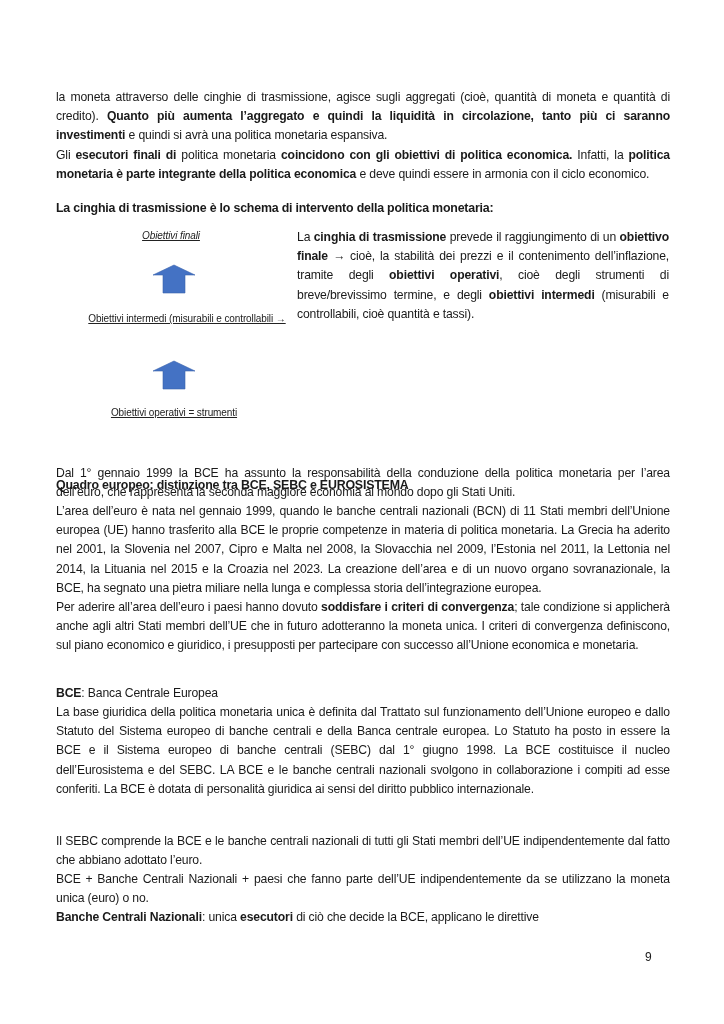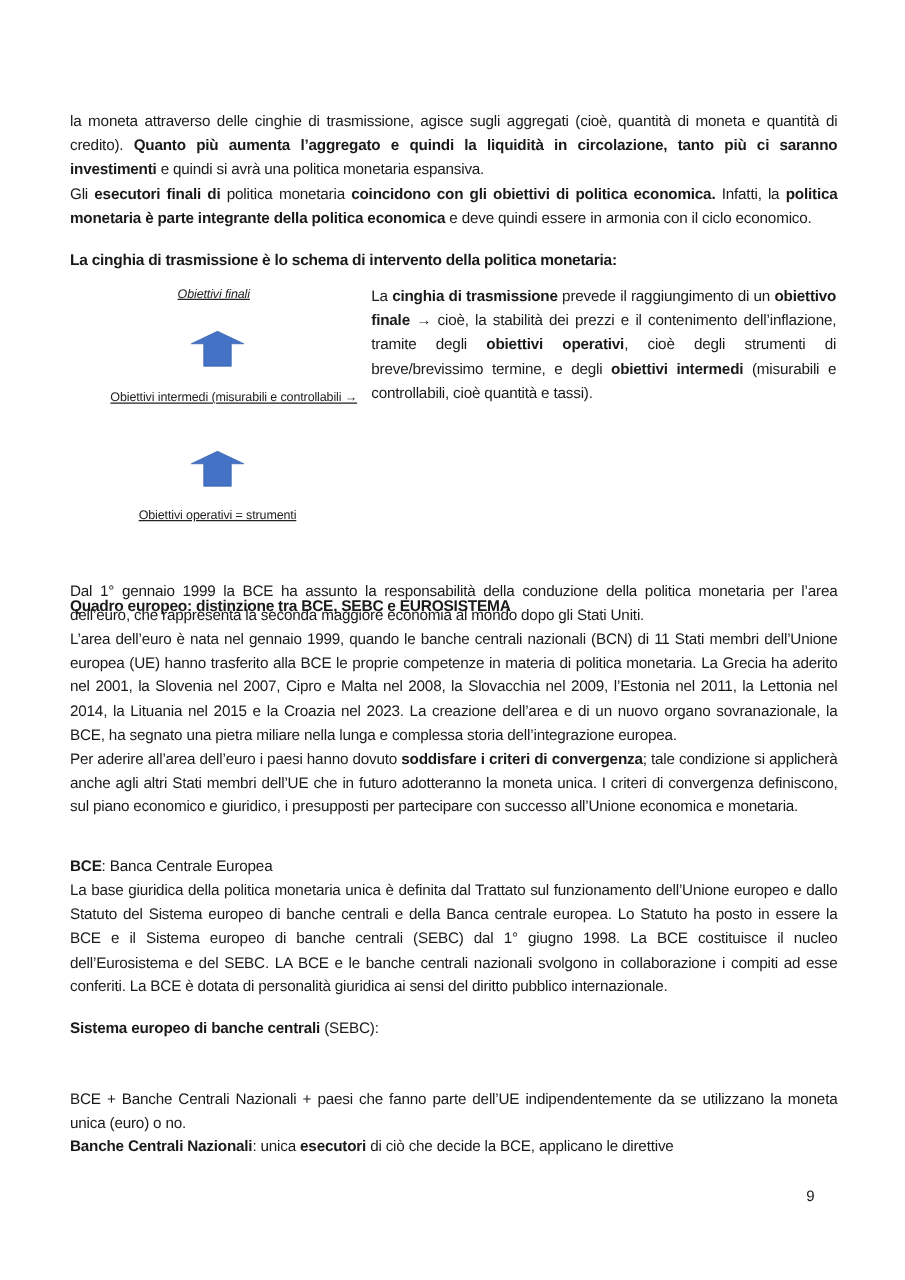--- a/index.html
+++ b/index.html
@@ -46,18 +46,18 @@
 
   <div class="h" style="top:436px;margin-top:42px;">Quadro europeo: distinzione tra BCE, SEBC e EUROSISTEMA</div>
 
   <div class="p" style="top:464px;">Dal 1° gennaio 1999 la BCE ha assunto la responsabilità della conduzione della politica monetaria per l’area dell’euro, che rappresenta la seconda maggiore economia al mondo dopo gli Stati Uniti.</div>
   <div class="p" style="top:502px;">L’area dell’euro è nata nel gennaio 1999, quando le banche centrali nazionali (BCN) di 11 Stati membri dell’Unione europea (UE) hanno trasferito alla BCE le proprie competenze in materia di politica monetaria. La Grecia ha aderito nel 2001, la Slovenia nel 2007, Cipro e Malta nel 2008, la Slovacchia nel 2009, l’Estonia nel 2011, la Lettonia nel 2014, la Lituania nel 2015 e la Croazia nel 2023. La creazione dell’area e di un nuovo organo sovranazionale, la BCE, ha segnato una pietra miliare nella lunga e complessa storia dell’integrazione europea.</div>
   <div class="p" style="top:598px;"><span>Per aderire all’area dell’euro i paesi hanno dovuto </span><b>soddisfare i criteri di convergenza</b><span>; tale condizione si applicherà anche agli altri Stati membri dell’UE che in futuro adotteranno la moneta unica. I criteri di convergenza definiscono, sul piano economico e giuridico, i presupposti per partecipare con successo all’Unione economica e monetaria.</span></div>
 
   <div class="p" style="top:684px;"><b>BCE</b><span>: Banca Centrale Europea</span></div>
   <div class="p" style="top:703px;">La base giuridica della politica monetaria unica è definita dal Trattato sul funzionamento dell’Unione europeo e dallo Statuto del Sistema europeo di banche centrali e della Banca centrale europea. Lo Statuto ha posto in essere la BCE e il Sistema europeo di banche centrali (SEBC) dal 1° giugno 1998. La BCE costituisce il nucleo dell’Eurosistema e del SEBC. LA BCE e le banche centrali nazionali svolgono in collaborazione i compiti ad esse conferiti. La BCE è dotata di personalità giuridica ai sensi del diritto pubblico internazionale.</div>
 
-  <div class="p" style="top:813px;"><b>Sistema europeo di banche centrali</b><span> (SEBC):</span></div>
+  <div class="p" style="top:832px;">Il SEBC comprende la BCE e le banche centrali nazionali di tutti gli Stati membri dell’UE indipendentemente dal fatto che abbiano adottato l’euro.</div>
   <div class="p" style="top:870px;">BCE + Banche Centrali Nazionali + paesi che fanno parte dell’UE indipendentemente da se utilizzano la moneta unica (euro) o no.</div>
   <div class="p" style="top:908px;"><b>Banche Centrali Nazionali</b><span>: unica </span><b>esecutori</b><span> di ciò che decide la BCE, applicano le direttive</span></div>
 
   <div class="pagenum">9</div>
 </div>
 
 </body></html>

